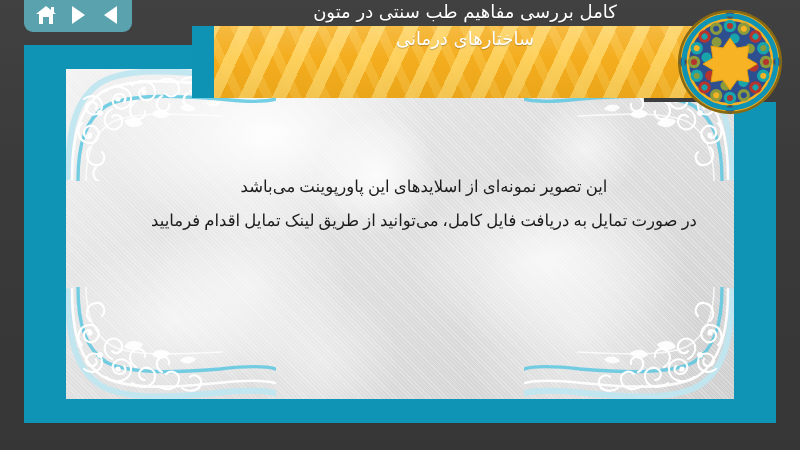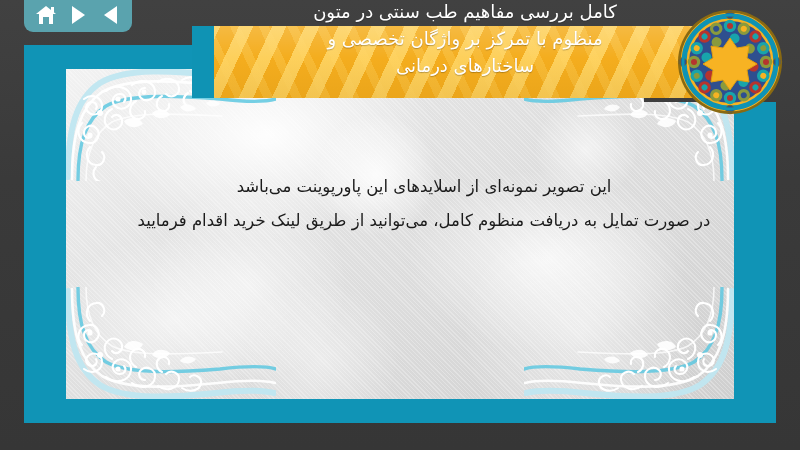--- a/index.html
+++ b/index.html
@@ -142,20 +142,21 @@
     position:absolute; left:60px; top:125px; width:680px;
     z-index:20;
     direction:rtl; text-align:center;
     color:#1b1b1b;
   }
   .body-line {
     font-size:16.5px;
     line-height:34px;
     font-weight:400;
     white-space:nowrap;
+    font-family:Liberation Serif, serif;
   }
 </style>
 </head>
 <body>
 
 <div id="stage">
 
   <div class="frame-bg"></div>
 
   <div class="slide">
@@ -278,33 +279,32 @@
           <path d="M114,38 c5,-4 13,-3 16,2 c-6,4 -13,3 -16,-2 z" fill="#ffffff" stroke="none" opacity="0.85"></path>
           <circle cx="34" cy="44" r="3" fill="#ffffff" stroke="none"></circle>
           <circle cx="52" cy="30" r="2.6" fill="#ffffff" stroke="none"></circle>
           <circle cx="24" cy="66" r="2.6" fill="#ffffff" stroke="none"></circle>
         </g>
       </svg>
     </div>
 
     <div class="body-text">
       <div class="body-line">این تصویر نمونه‌ای از اسلایدهای این پاورپوینت می‌باشد</div>
-      <div class="body-line">در صورت تمایل به دریافت منظوم کامل، می‌توانید از طریق لینک خرید اقدام فرمایید</div>
+      <div class="body-line">در صورت تمایل به دریافت فایل کامل، می‌توانید از طریق لینک تمایل اقدام فرمایید</div>
     </div>
   </div>
 
   <div class="banner-tab"></div>
   <div class="banner">
     <div class="weave"></div>
     <div class="shade"></div>
   </div>
 
   <div class="title-block">
     <div class="title-line">کامل بررسی مفاهیم طب سنتی در متون</div>
-    <div class="title-line">منظوم با تمرکز بر واژگان تخصصی و</div>
     <div class="title-line">ساختارهای درمانی</div>
   </div>
 
   <div class="medallion">
     <svg viewBox="0 0 108 108" width="108" height="108">
       <defs>
         <g id="petal-set"></g>
       </defs>
       <circle cx="54" cy="54" r="52" fill="#8a6a12"></circle>
       <circle cx="54" cy="54" r="50" fill="#f7b323"></circle>

